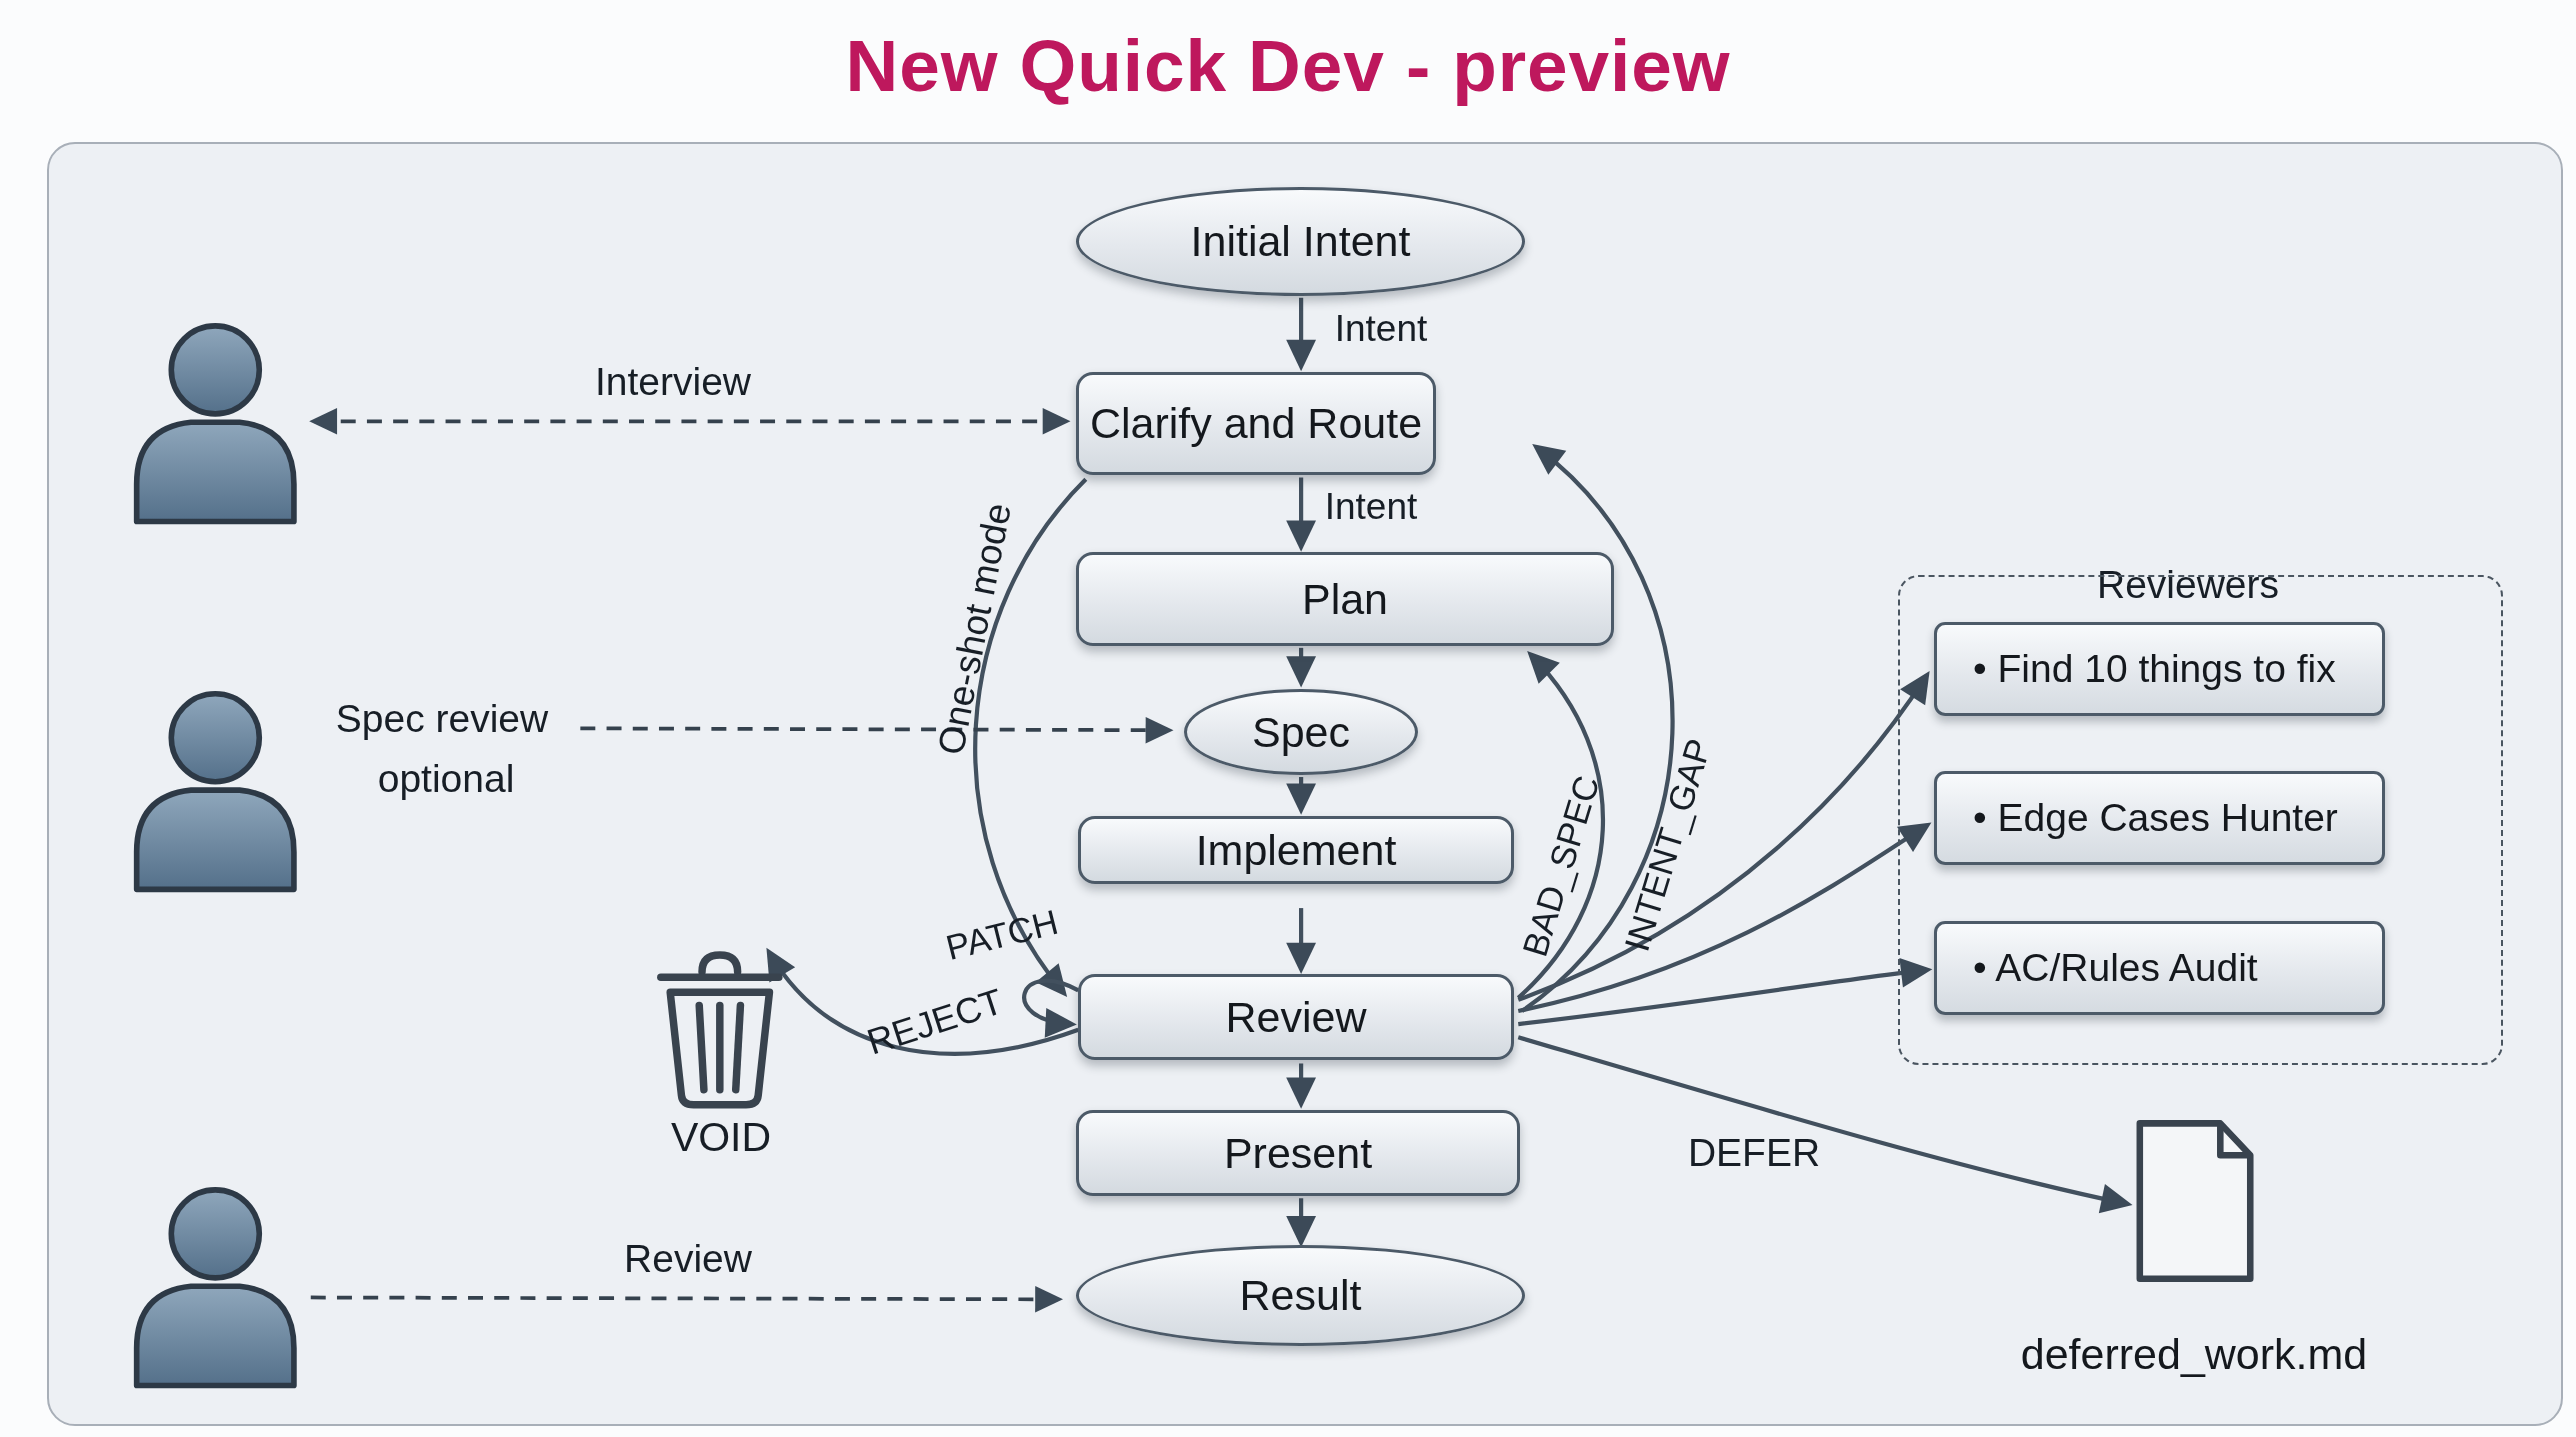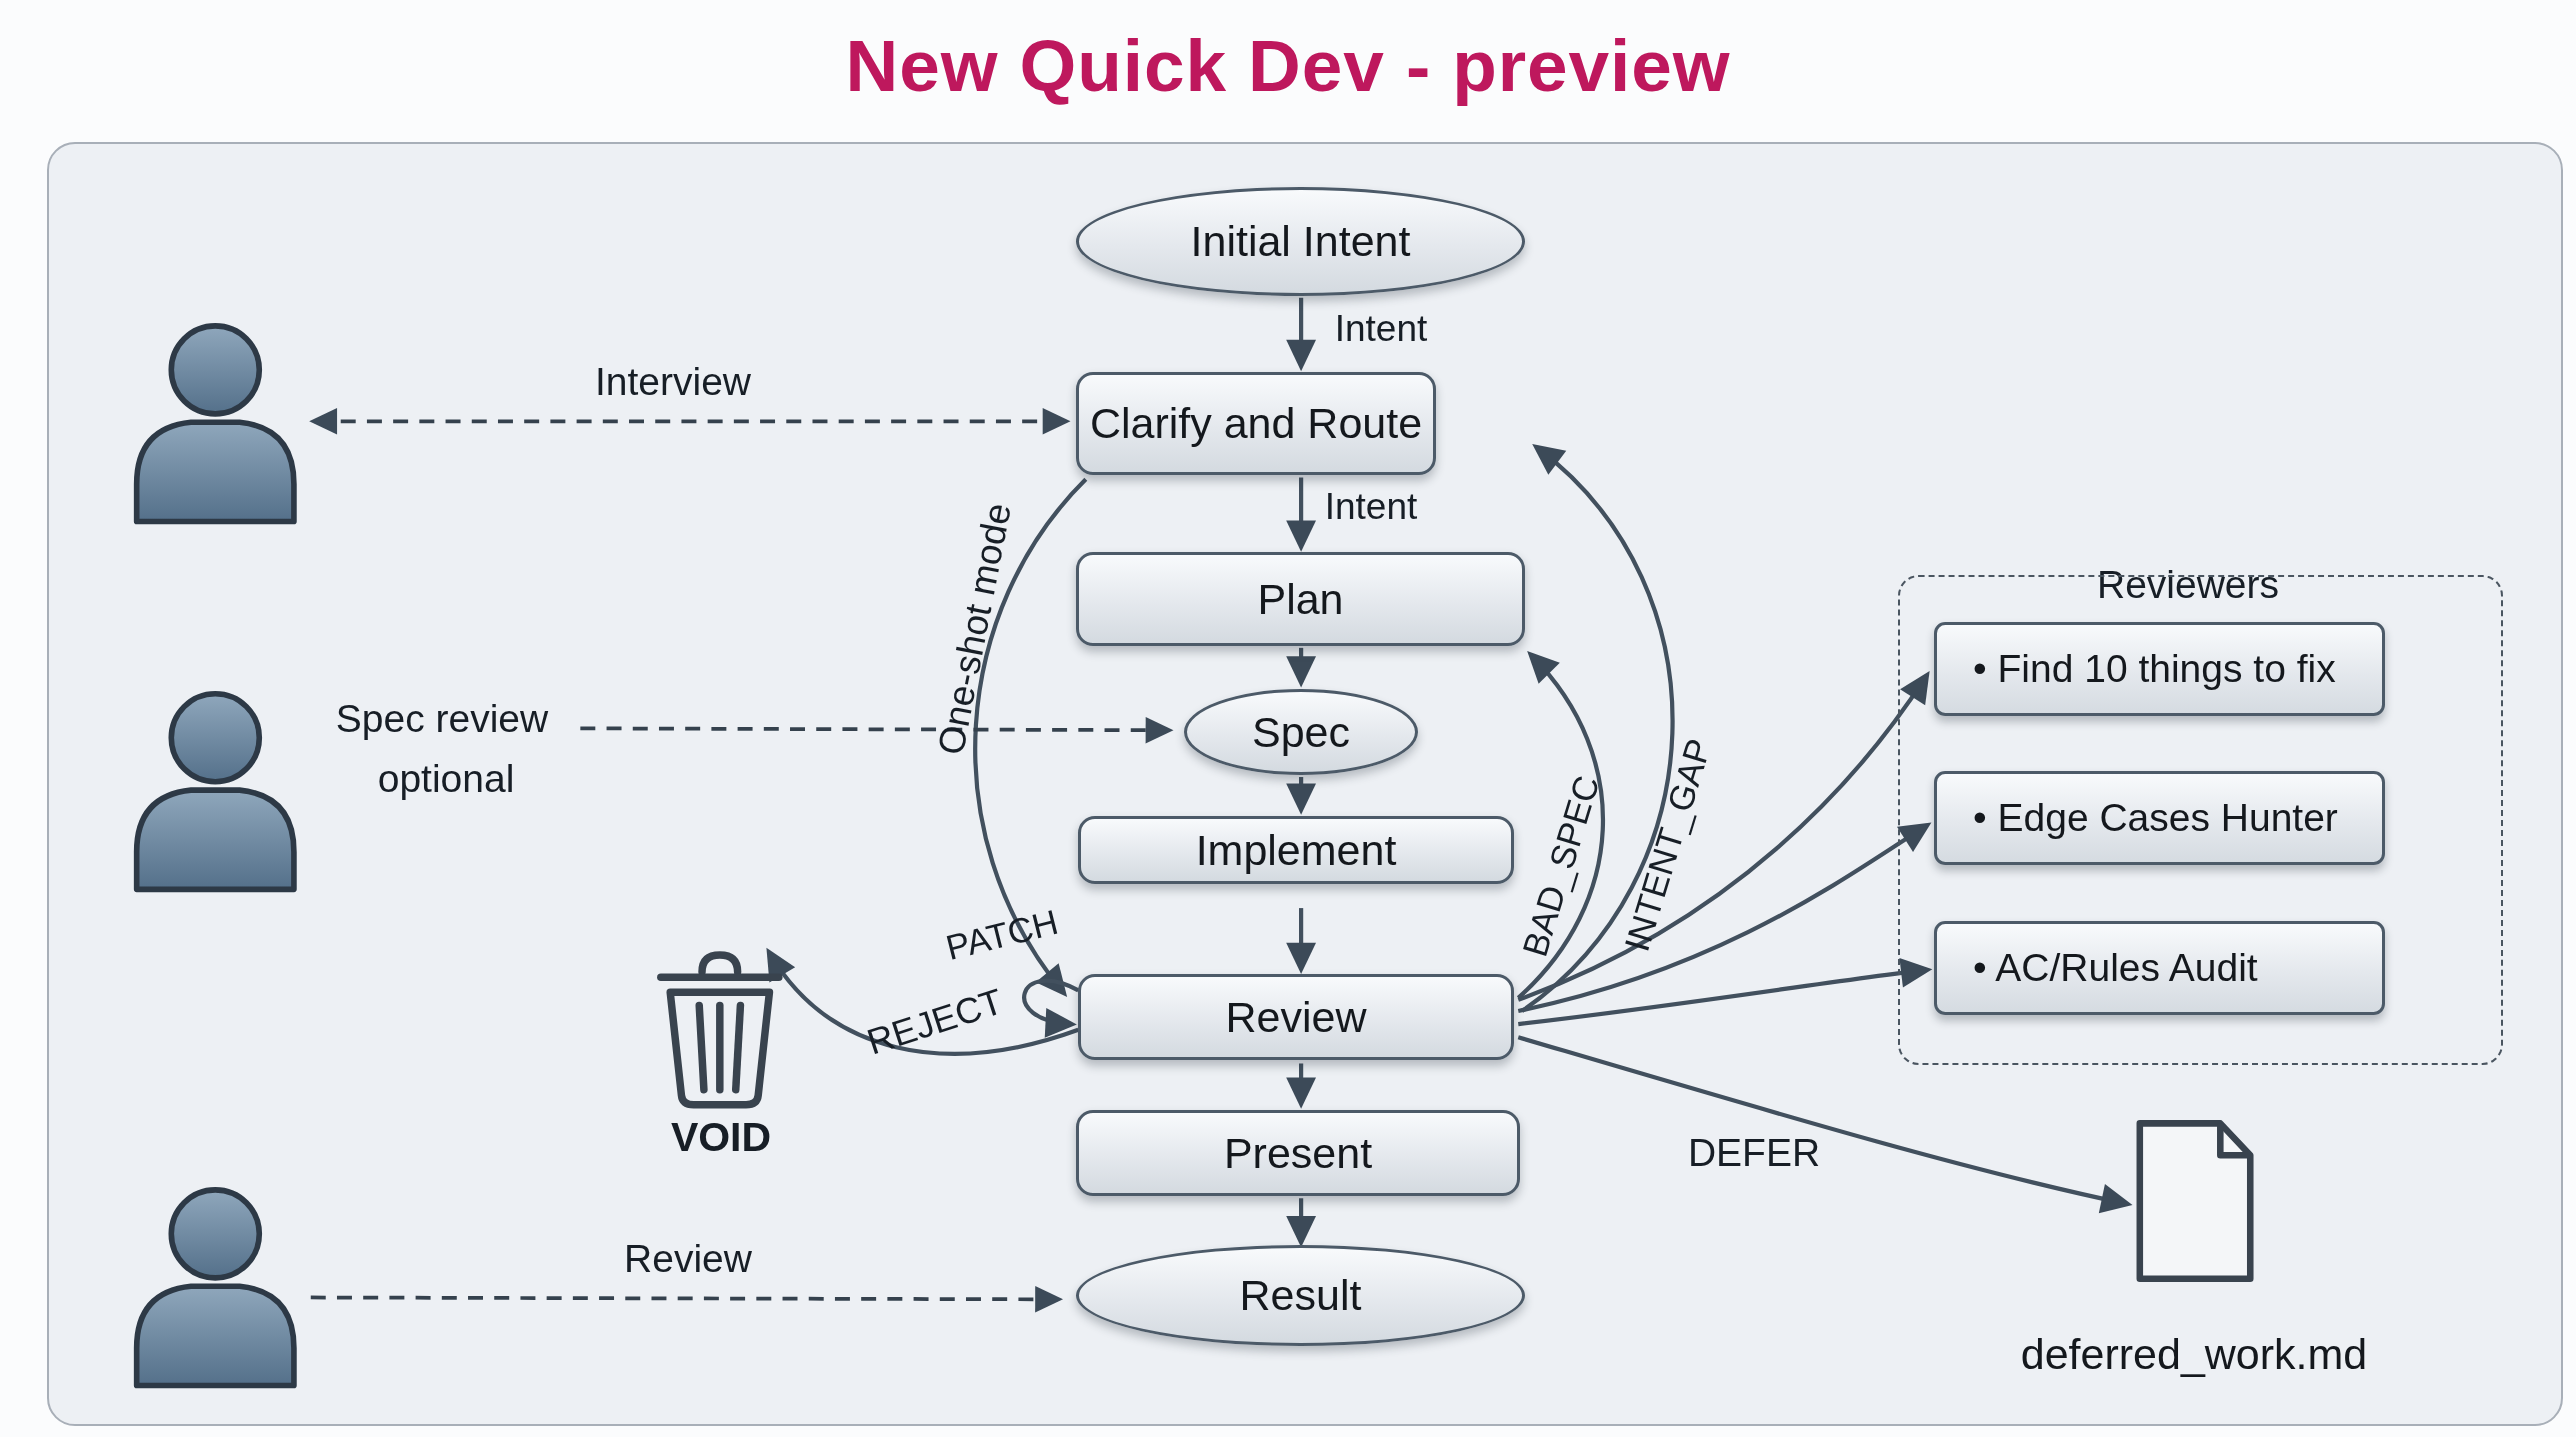--- a/index.html
+++ b/index.html
@@ -124,40 +124,40 @@
   </g>
 
   <g stroke="#39434e" stroke-width="7" stroke-linejoin="round">
     <path d="M 2286 1200 L 2372 1200 L 2404 1234 L 2404 1366 L 2286 1366 Z" fill="#f4f6f8"></path>
     <path d="M 2372 1200 L 2372 1234 L 2404 1234" fill="none"></path>
   </g>
 </svg>
 
 <div class="node ellipse" style="left:1076px; top:187px; width:449px; height:109px;">Initial Intent</div>
 <div class="node" style="left:1076px; top:372px; width:360px; height:103px;">Clarify and Route</div>
-<div class="node" style="left:1076px; top:552px; width:449px; height:94px;">Plan</div>
+<div class="node" style="left:1076px; top:552px; width:538px; height:94px;">Plan</div>
 <div class="node ellipse" style="left:1184px; top:689px; width:234px; height:86px;">Spec</div>
 <div class="node" style="left:1078px; top:816px; width:436px; height:68px;">Implement</div>
 <div class="node" style="left:1078px; top:974px; width:436px; height:86px;">Review</div>
 <div class="node" style="left:1076px; top:1110px; width:444px; height:86px;">Present</div>
 <div class="node ellipse" style="left:1076px; top:1245px; width:449px; height:101px;">Result</div>
 
 <div class="elabel small" style="left:1381px; top:329px;">Intent</div>
 <div class="elabel small" style="left:1371px; top:507px;">Intent</div>
 <div class="elabel" style="left:673px; top:382px;">Interview</div>
 <div class="elabel" style="left:442px; top:719px;">Spec review</div>
 <div class="elabel" style="left:446px; top:779px;">optional</div>
 <div class="elabel small" style="left:975px; top:629px; transform:translate(-50%,-50%) rotate(-79deg);">One-shot mode</div>
 <div class="elabel small" style="left:1561px; top:866px; transform:translate(-50%,-50%) rotate(-73deg); font-size:35px;">BAD_SPEC</div>
 <div class="elabel small" style="left:1668px; top:845px; transform:translate(-50%,-50%) rotate(-73deg); font-size:35px;">INTENT_GAP</div>
 <div class="elabel small" style="left:1002px; top:935px; transform:translate(-50%,-50%) rotate(-14deg); font-size:35px;">PATCH</div>
 <div class="elabel small" style="left:935px; top:1022px; transform:translate(-50%,-50%) rotate(-18deg); font-size:36px;">REJECT</div>
 <div class="elabel" style="left:688px; top:1259px;">Review</div>
 <div class="elabel" style="left:1754px; top:1153px;">DEFER</div>
-<div class="elabel" style="left:721px; top:1137px; font-size:41px;font-weight:bold;">VOID</div>
+<div class="elabel" style="left:721px; top:1137px; font-size:41px;">VOID</div>
 
 <div class="elabel" style="left:2188px; top:541px;margin-top:44px;">Reviewers</div>
 <div class="panel"></div>
 <div class="reviewer-box" style="top:622px;">• Find 10 things to fix</div>
 <div class="reviewer-box" style="top:771px;">• Edge Cases Hunter</div>
 <div class="reviewer-box" style="top:921px;">• AC/Rules Audit</div>
 
 <div class="filelabel" style="left:2194px; top:1326px;margin-top:28px;">deferred_work.md</div>
 
 

